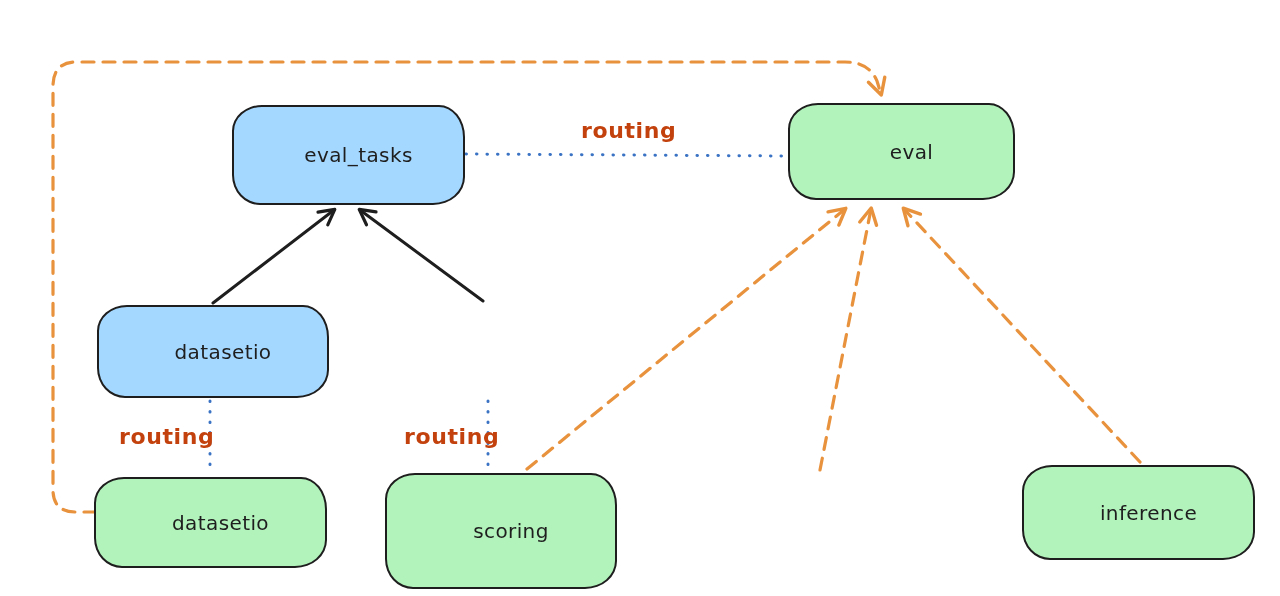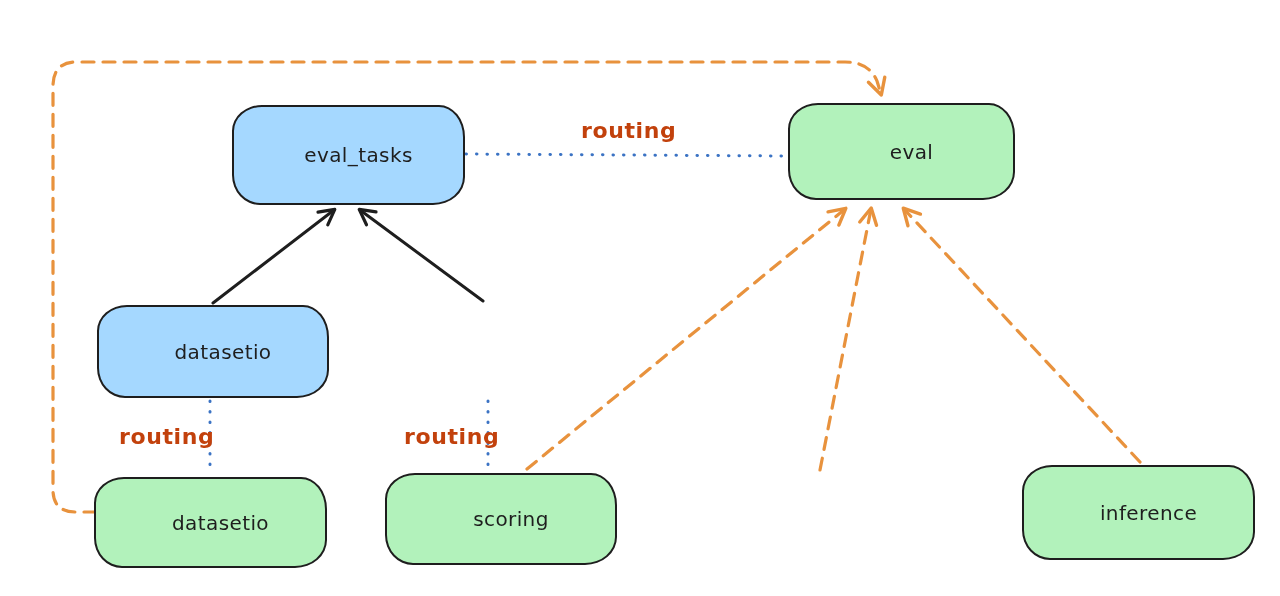--- a/index.html
+++ b/index.html
@@ -75,21 +75,21 @@
   <div class="node blue" style="left:97px; top:305px; width:232px; height:93px;">
     <span>datasetio</span>
   </div>
 
   <div class="node green" style="left:788px; top:103px; width:227px; height:97px;">
     <span>eval</span>
   </div>
   <div class="node green" style="left:94px; top:477px; width:233px; height:91px;">
     <span>datasetio</span>
   </div>
-  <div class="node green" style="left:385px; top:473px; width:232px; height:92px;">
+  <div class="node green" style="left:385px; top:473px; width:232px; height:116px;">
     <span>scoring</span>
   </div>
   <div class="node green" style="left:1022px; top:465px; width:233px; height:95px;justify-content:center;">
     <span>inference</span>
   </div>
 
   <div class="edge-label" style="left:581px; top:118px;">routing</div>
   <div class="edge-label" style="left:119px; top:424px;">routing</div>
   <div class="edge-label" style="left:404px; top:424px;">routing</div>
 

